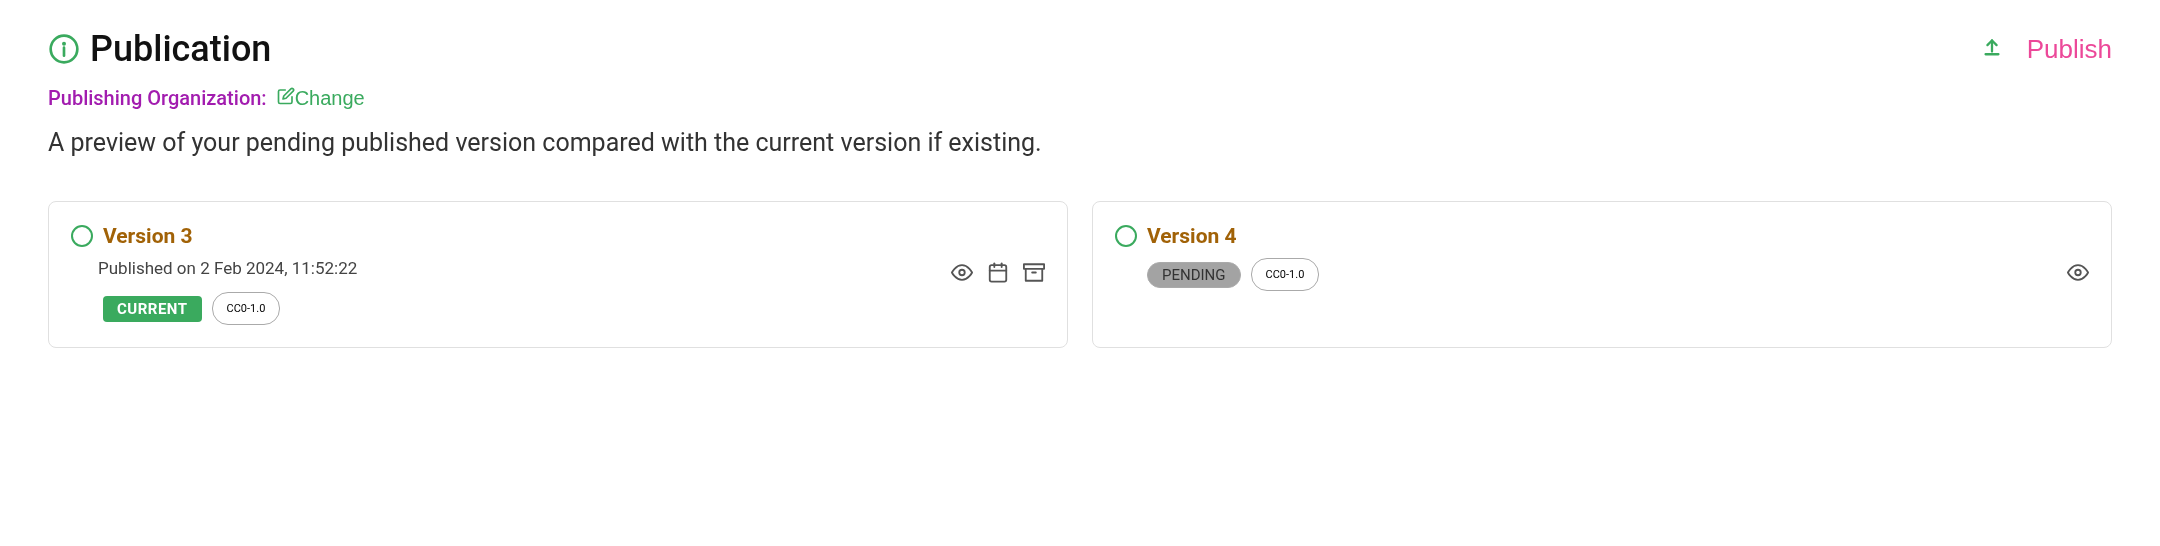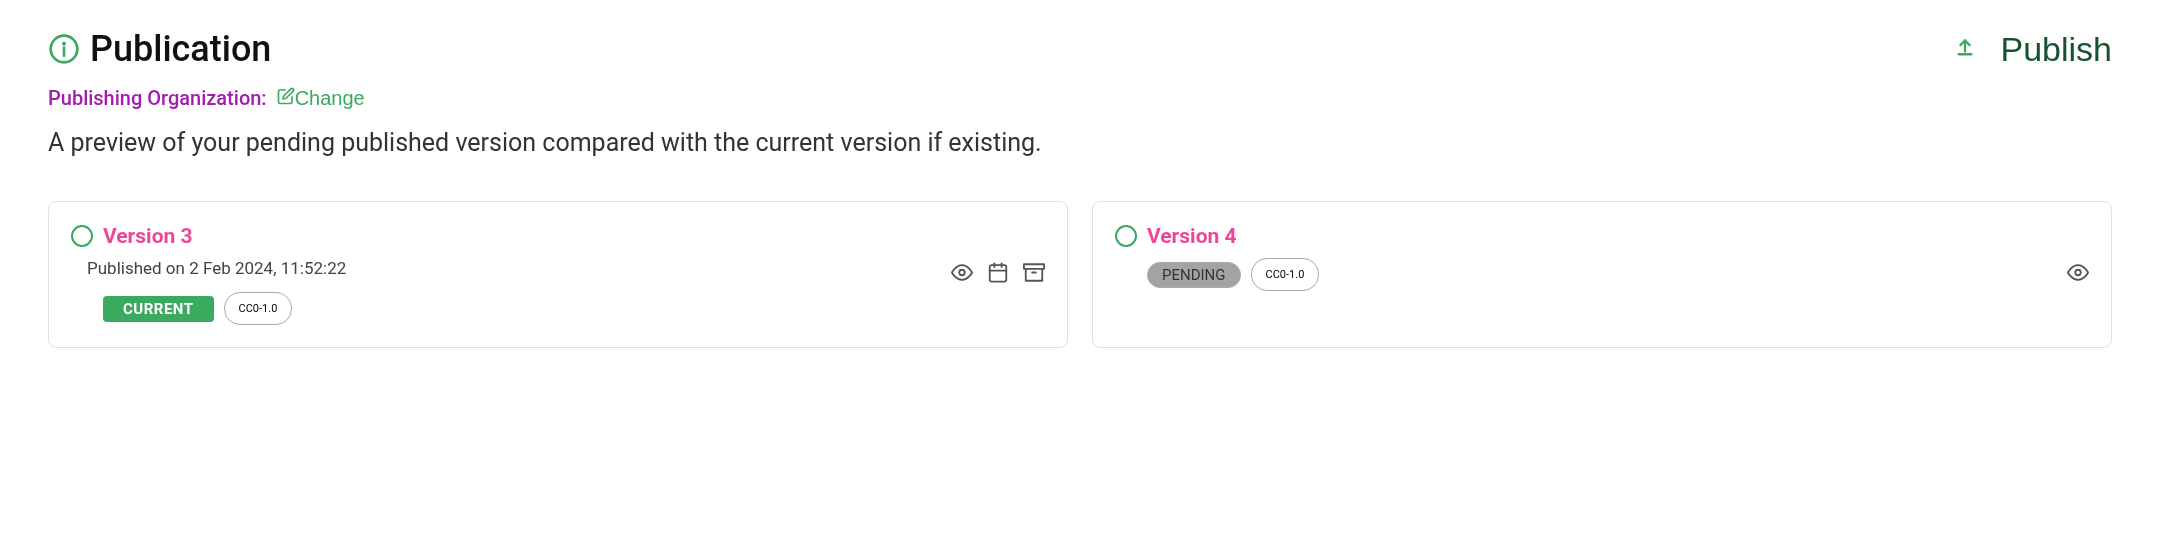--- a/index.html
+++ b/index.html
@@ -31,22 +31,22 @@
       font-weight: 500;
       color: #111;
     }
     .publish-btn {
       display: flex;
       align-items: center;
       gap: 24px;
       background: none;
       border: none;
       cursor: pointer;
-      color: #14532d;
-      font-size: 34px;
+      color: #ec4899;
+      font-size: 26px;
       font-weight: 500;
     }
     .publish-icon {
       font-size: 22px;
     }
     .org-row {
       display: flex;
       align-items: center;
       gap: 10px;
       margin-bottom: 18px;
@@ -93,39 +93,39 @@
       width: 22px;
       height: 22px;
       border: 2px solid #3aaa5e;
       border-radius: 50%;
       background: #fff;
       flex-shrink: 0;
     }
     .version-title {
       font-size: 21px;
       font-weight: 700;
-      color: #ec4899;
+      color: #a16207;
     }
     .version-date {
       font-size: 17px;
       color: #444;
       margin-bottom: 14px;
-      margin-left: 16px;
+      margin-left: 27px;
     }
     .version-badges {
       display: flex;
       align-items: center;
       gap: 10px;
       margin-left: 32px;
     }
     .badge-current {
       background: #3aaa5e;
       color: #fff;
       border-radius: 4px;
-      padding: 4px 20px;
+      padding: 4px 14px;
       font-size: 15px;
       font-weight: 700;
       letter-spacing: 0.5px;
     }
     .badge-license {
       border: 1.5px solid #aaa;
       border-radius: 16px;
       padding: 9px 14px;
       font-size: 11px;
       color: #000000;

